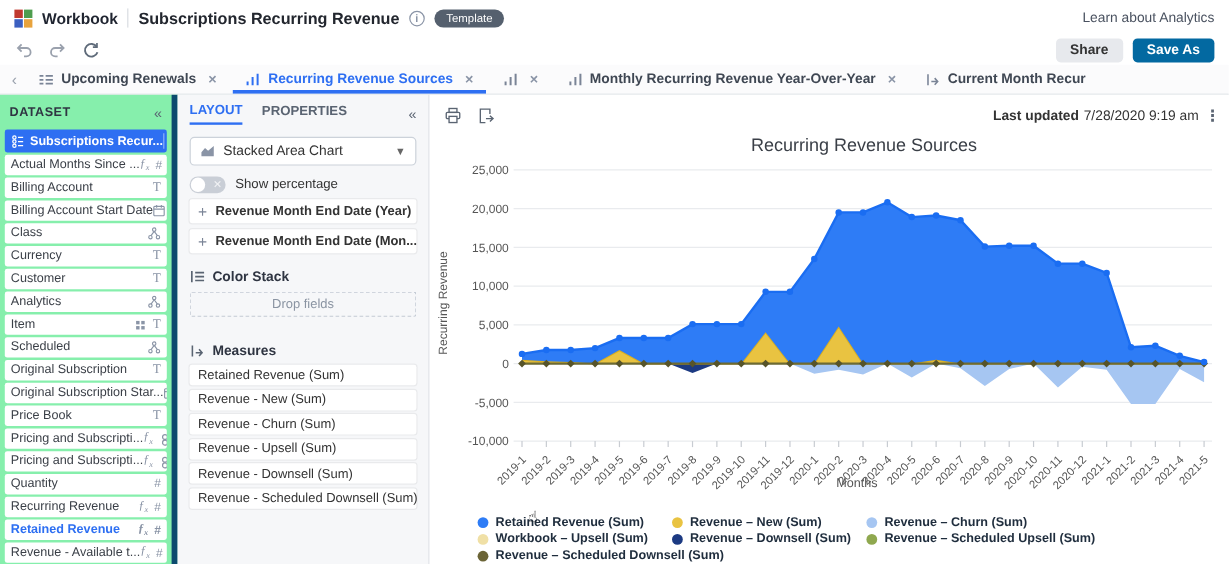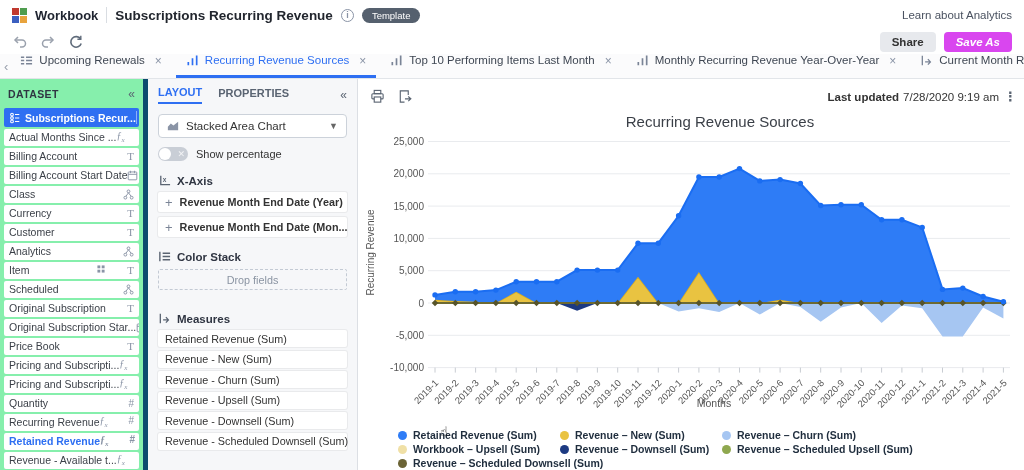--- a/index.html
+++ b/index.html
@@ -15,40 +15,40 @@
   .doc-title { font-size:13.5px; font-weight:bold; color:#22262e; }
   .info { width:13px; height:13px; border:1.2px solid #8a94a6; border-radius:50%; color:#8a94a6;
     font-size:9px; display:flex; align-items:center; justify-content:center; font-weight:bold; }
   .badge { background:#55606e; color:#fff; font-size:9.5px; padding:2px 10px; border-radius:9px; }
   .learn { margin-left:auto; font-size:11.5px; color:#4a5260; }
   .toolbar { height:24px; display:flex; align-items:center; padding:0 12px; gap:12px;justify-content:space-between; }
   .tb-ic { width:16px; height:16px; display:inline-flex; }
   .toolbar .right { margin-left:auto; display:flex; gap:8px; }
   .btn { font-size:11.5px; font-weight:bold; padding:4px 12px; border-radius:4px; border:none; cursor:pointer; }
   .btn.gray { background:#e7e9ed; color:#333; }
-  .btn.blue { background:#d946ef; color:#fff;font-style:italic; }
+  .btn.blue { background:#0369a1; color:#fff; }
   .tabbar { height:25px; display:flex; align-items:stretch; border-bottom:1px solid #e2e5e9;
     background:#fbfbfc; padding-left:4px; }
   .chev { width:16px; display:flex; align-items:center; justify-content:center; color:#9aa1ad; font-size:13px; }
-  .tab { display:flex; gap:6px; padding:0 12px; font-size:11.5px; font-weight:normal;
+  .tab { display:flex; align-items:center; gap:6px; padding:0 12px; font-size:11.5px; font-weight:bold;
     color:#3f4753; position:relative; white-space:nowrap; }
   .tab .ic { width:13px; height:13px; color:#7a8496; }
   .tab.active { color:#2e6ff2; }
   .tab.active .ic { color:#2e6ff2; }
   .tab.active::after { content:""; position:absolute; left:2px; right:2px; bottom:0; height:3px; background:#2e6ff2; }
   .tab .x { color:#8a94a6; font-size:12px; margin-left:4px; }
   .content { display:flex; height:391px; }
   
   .dspanel { width:148px; background:#86efac; border-right:5px solid #0c4a6e; padding:5px 4px; overflow:hidden; }
   .ds-head { display:flex; align-items:center; justify-content:space-between; padding:3px 4px 7px 4px; }
   .ds-title { font-size:10.5px; font-weight:bold; letter-spacing:.4px; color:#2f3542; }
   .collapse { color:#5a6472; font-size:12px; }
   .ds-row { display:flex; align-items:center; background:#fff; border-radius:2px; height:17.5px;
     margin-bottom:1.5px; padding:0 5px; font-size:10.5px; color:#3a3f47; overflow:hidden; white-space:nowrap; }
-  .ds-row .ric { margin-left:auto; display:flex; gap:21px; align-items:flex-start; color:#8a94a6; font-size:10px; }
+  .ds-row .ric { margin-left:auto; display:flex; gap:5px; align-items:flex-end; color:#8a94a6; font-size:10px; }
   .ds-row.selected { background:#2e6ff2; color:#fff; height:19px; font-weight:bold; }
   .ds-row.selected .ric { color:#fff; border-left:1px solid rgba(255,255,255,.45); padding-left:5px; font-size:11px; }
   .ds-row.hl { color:#2e6ff2; font-weight:bold; }
   .serifT { font-family:"Liberation Serif",serif; font-size:11px; }
   .fxg { font-style:italic; font-family:"Liberation Serif",serif; font-size:10px; }
   .fxg sub { font-size:7px; }
   .sic { width:12px; height:12px; display:inline-flex; }
   
   .lpanel { width:210px; background:#f6f7f9; border-right:1px solid #dcdfe4; padding:7px 10px; overflow:hidden; }
   .lp-tabs { display:flex; align-items:center; gap:16px; }
@@ -165,21 +165,20 @@
           </svg></span>
         <span>Recurring Revenue Sources</span>
         <span class="x">×</span>
       </span>
       <span class="tab">
         <span class="ic"><svg viewBox="0 0 14 14" width="13" height="13">
             <g stroke="currentColor" stroke-width="1.8">
               <path d="M2.5 12V8.5M7 12V4.5M11.5 12V1.5" fill="none"></path>
             </g>
           </svg></span>
-        <span>Top 10 Performing Items Last Month</span>
         <span class="x">×</span>
       </span>
       <span class="tab">
         <span class="ic"><svg viewBox="0 0 14 14" width="13" height="13">
             <g stroke="currentColor" stroke-width="1.8">
               <path d="M2.5 12V8.5M7 12V4.5M11.5 12V1.5" fill="none"></path>
             </g>
           </svg></span>
         <span>Monthly Recurring Revenue Year-Over-Year</span>
         <span class="x">×</span>
@@ -439,29 +438,20 @@
         </span>
       <span>Stacked Area Chart</span>
       <span class="caret">▼</span>
     </div>
     <div class="togglerow">
       <span class="toggle">
           <span class="knob"></span>
           <span class="tx">✕</span>
         </span>
       <span>Show percentage</span>
-    </div>
-    <div class="sec-head">
-      <span class="ic" id="ic-xaxis"><svg viewBox="0 0 14 14" width="13" height="13">
-            <g stroke="currentColor" stroke-width="1.4" fill="none">
-              <path d="M3 2v9.5H13"></path>
-            </g>
-            <text x="5" y="9" font-size="7" fill="currentColor">x</text>
-          </svg></span>
-      <span>X-Axis</span>
     </div>
     <div class="pill">
       <span class="plus">+</span>
       <span>Revenue Month End Date (Year)</span>
     </div>
     <div class="pill">
       <span class="plus">+</span>
       <span>Revenue Month End Date (Mon...</span>
     </div>
     <div class="sec-head">

